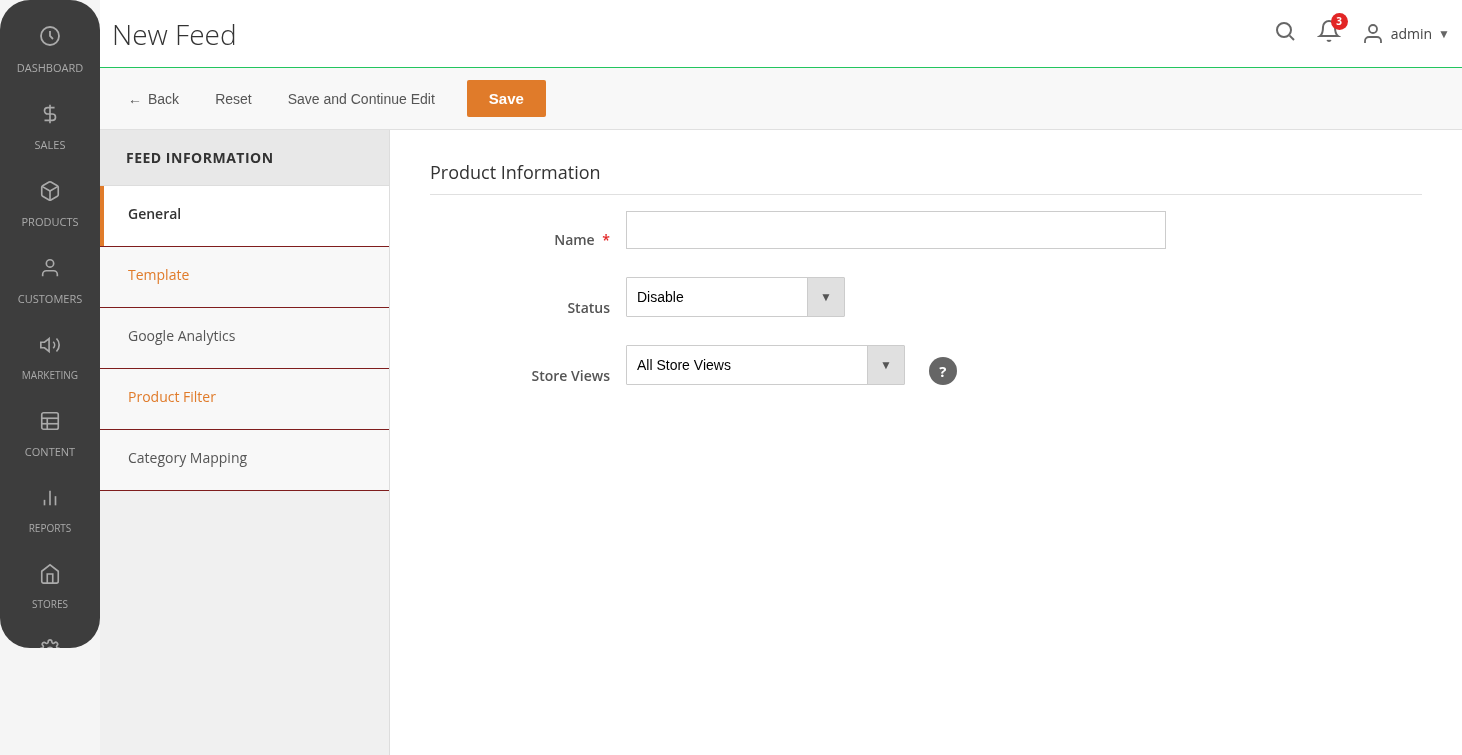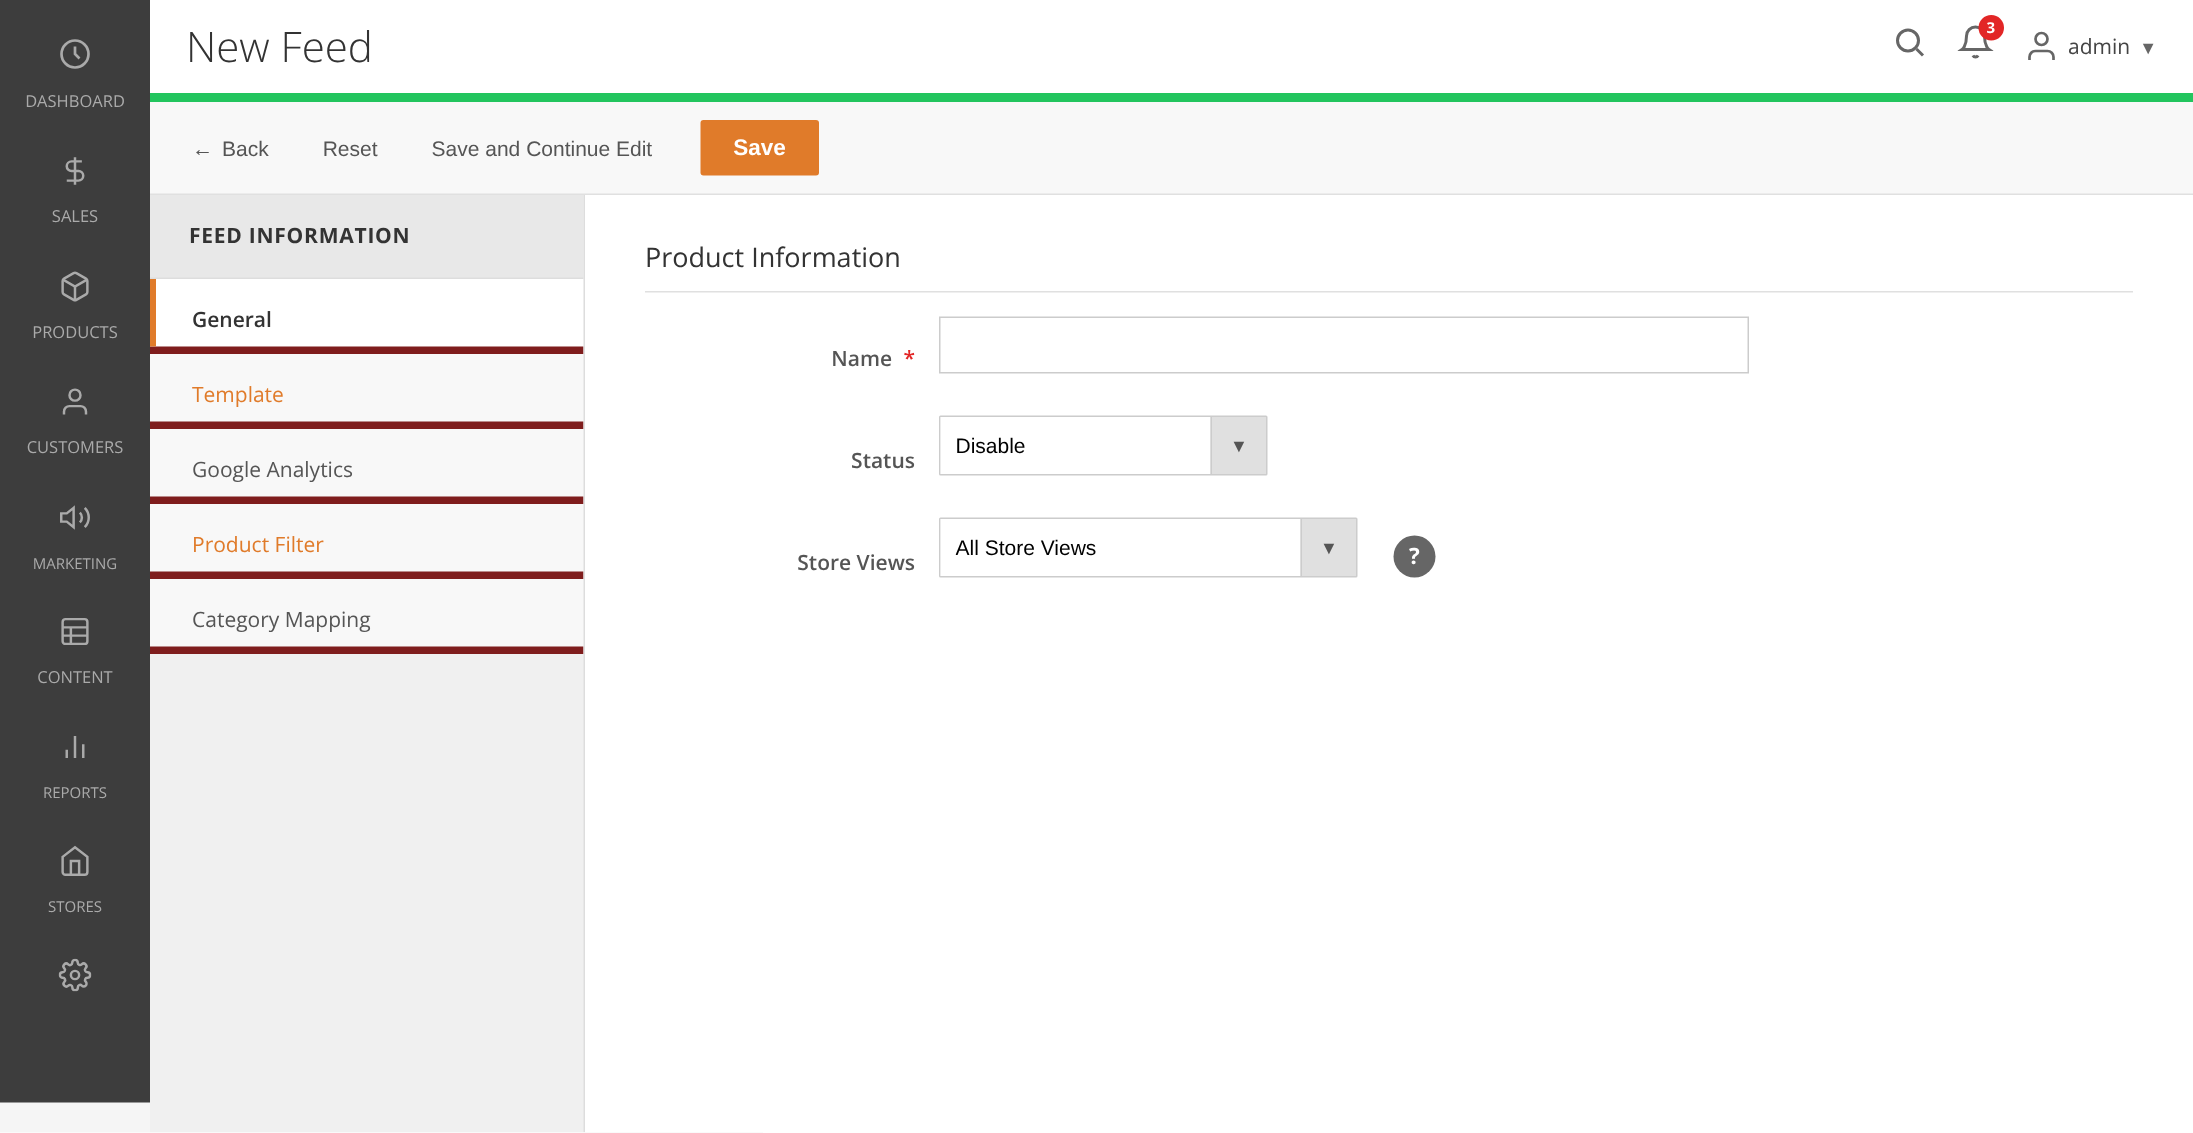--- a/index.html
+++ b/index.html
@@ -7,22 +7,23 @@
 
     
     .sidebar {
       width: 100px;
       background: #3d3d3d;
       display: flex;
       flex-direction: column;
       align-items: center;
       padding-top: 10px;
       flex-shrink: 0;
-      height: 735px;
+      height: 648px;
       overflow: hidden;
+      border-radius: 30px;
     }
     .sidebar-item {
       display: flex;
       flex-direction: column;
       align-items: center;
       width: 100%;
       padding: 14px 5px;
       cursor: pointer;
       color: #aaa;
       font-size: 11px;
@@ -35,26 +36,26 @@
     .main {
       flex: 1;
       display: flex;
       flex-direction: column;
       overflow: hidden;
     }
 
     
     .header {
       background: #fff;
-      padding: 0 24px;
+      padding: 0 12px;
       height: 68px;
       display: flex;
       align-items: center;
       justify-content: space-between;
-      border-bottom: 6px solid #22c55e;
+      border-bottom: 1px solid #22c55e;
       flex-shrink: 0;
     }
     .header-title {
       font-size: 28px;
       font-weight: 300;
       color: #333;
     }
     .header-actions {
       display: flex;
       align-items: center;
@@ -123,25 +124,25 @@
       background: #e8e8e8;
       padding: 18px 26px;
       font-size: 14px;
       font-weight: 700;
       color: #333;
       letter-spacing: 0.5px;
       text-transform: uppercase;
       border-bottom: 1px solid #ddd;
     }
     .left-nav-item {
-      padding: 18px 22px 8px 28px;
+      padding: 18px 22px 23px 28px;
       font-size: 14px;
       color: #555;
       cursor: pointer;
-      border-bottom: 5px solid #7f1d1d;
+      border-bottom: 1px solid #7f1d1d;
       background: #f8f8f8;
       position: relative;
     }
     .left-nav-item.active {
       color: #333;
       font-weight: 600;
       background: #fff;
     }
     .left-nav-item.active::before {
       content: '';

